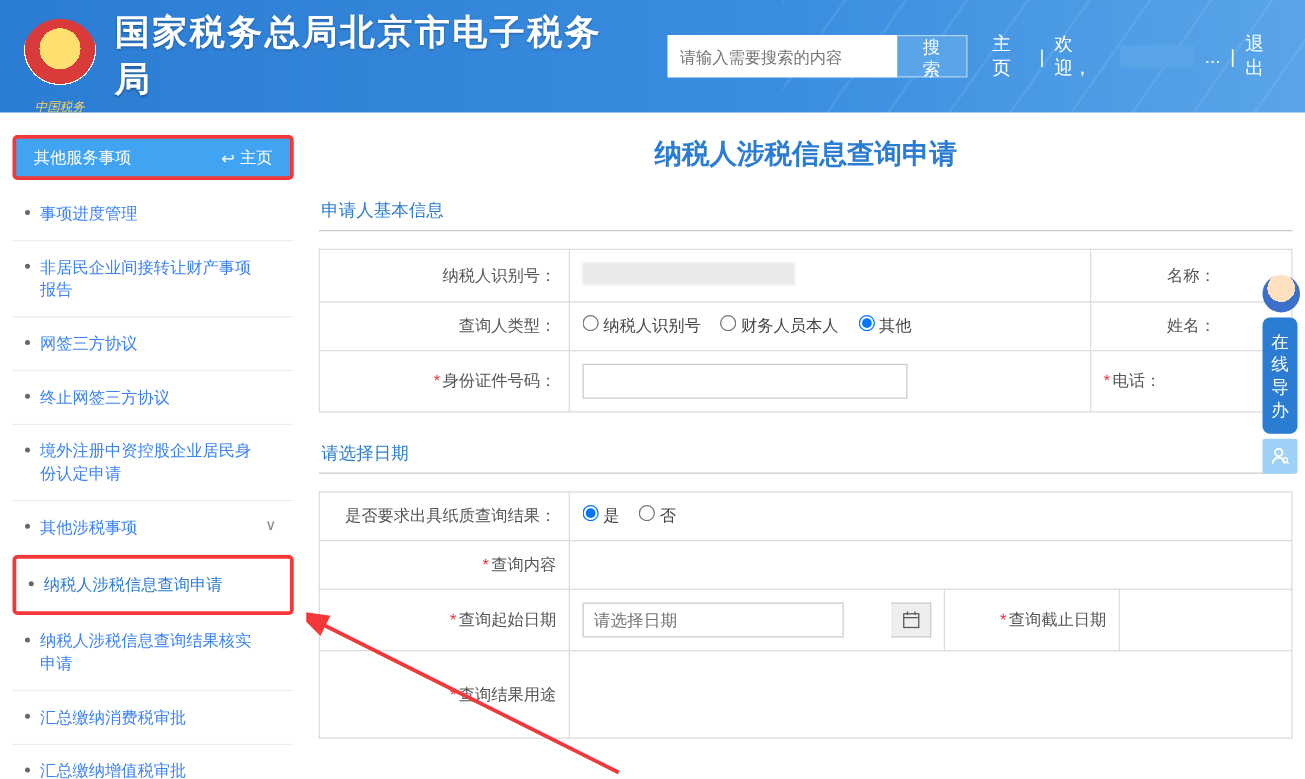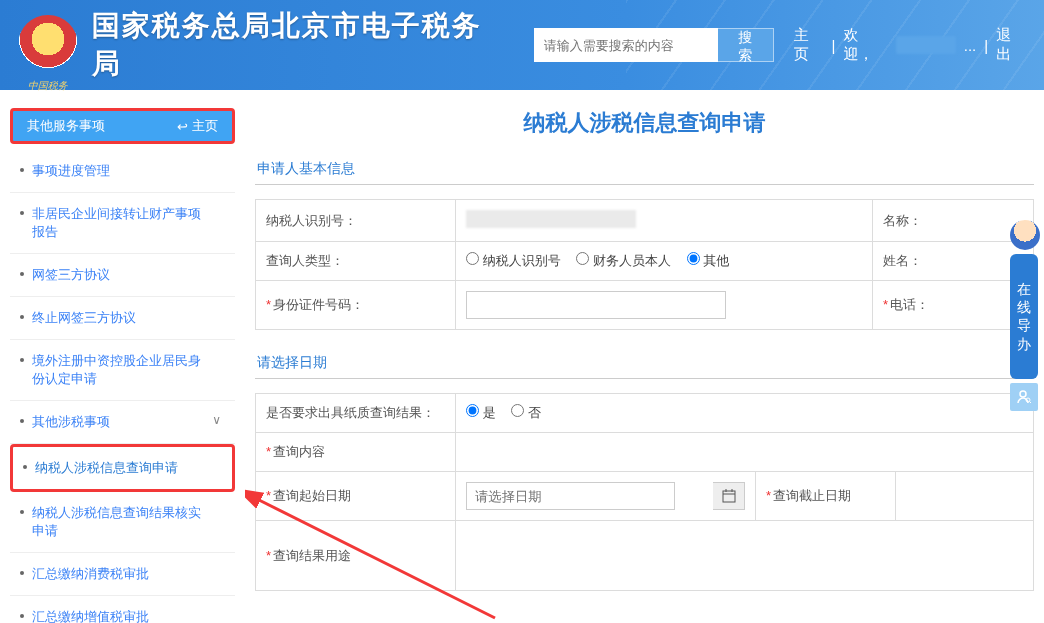--- a/index.html
+++ b/index.html
@@ -23,34 +23,34 @@
 .menu li { padding: 12px 22px; color: #3b82f6; border-bottom: 1px solid #eee; cursor: pointer; position: relative; }
 .menu li::before { content: ""; position: absolute; left: 10px; top: 18px; width: 4px; height: 4px; background: #666; border-radius: 50%; }
 .menu li.has-sub::after { content: "\2228"; position: absolute; right: 14px; top: 12px; color: #888; font-size: 12px; }
 .menu li.selected { color: #2b7cd3; }
 .menu li.highlight-box { border: 3px solid #f23838; border-radius: 4px; }
 .main { flex: 1; position: relative; }
 .page-title { text-align: center; color: #2b7cd3; font-size: 22px; font-weight: bold; margin-bottom: 16px; }
 .section-head { color: #2b7cd3; font-size: 14px; padding: 6px 2px; border-bottom: 1px solid #ccc; margin-bottom: 14px; }
 .form-table { width: 100%; border-collapse: collapse; }
 .form-table th, .form-table td { border: 1px solid #dcdcdc; padding: 10px 10px; font-weight: normal; font-size: 13px; }
-.form-table th { width: 200px; text-align: left; color: #555; background: #fff; }
+.form-table th { width: 200px; text-align: right; color: #555; background: #fff; }
 .form-table td { text-align: left; color: #444; }
 .req { color: #e33; margin-right: 2px; }
 .text-input { width: 260px; height: 28px; border: 1px solid #ccc; padding: 0 6px; }
 .radio-group label { margin-right: 12px; cursor: pointer; }
 .date-group { display: flex; align-items: center; gap: 38px; }
 .date-input { flex: 1; min-width: 0; height: 28px; border: 1px solid #ccc; padding: 0 8px; color: #888; }
 .cal-btn { width: 32px; height: 28px; border: 1px solid #ccc; border-left: none; background: #eee; display: flex; align-items: center; justify-content: center; cursor: pointer; }
 .smudge2 { display: inline-block; width: 170px; height: 18px; background: #eaeaea; filter: blur(1px); }
-.rlabel { width: 140px; text-align: left; display: inline-block; color: #555; }
+.rlabel { width: 140px; text-align: center; display: inline-block; color: #555; }
 .arrow { position: absolute; top: 380px; left: -10px; pointer-events: none; }
 .sidebar-float { position: absolute; right: 4px; top: 220px; width: 30px; }
 .avatar-mini { width: 30px; height: 30px; background: radial-gradient(circle at 50% 35%, #ffe0c0 0 45%, #3b6fc9 45%); border-radius: 50%; margin-bottom: 4px; }
-.float-tab { width: 28px; background: #2b7cd3; color: #fff; padding: 26px 6px; font-size: 14px; text-align: center; border-radius: 6px; line-height: 1.3; cursor: pointer; }
+.float-tab { width: 28px; background: #2b7cd3; color: #fff; padding: 10px 6px; font-size: 14px; text-align: center; border-radius: 6px; line-height: 1.3; cursor: pointer; }
 .search-float { width: 28px; height: 28px; background: #9fd0f5; margin-top: 4px; display: flex; align-items: center; justify-content: center; color: #fff; cursor: pointer; border-radius: 2px; }
 .right-col-labels { width: 100px; }
 </style>
 </head>
 <body>
 
 <div class="header">
   <div class="logo"></div>
   <div class="site-title">国家税务总局北京市电子税务局</div>
   <div class="search-group">

